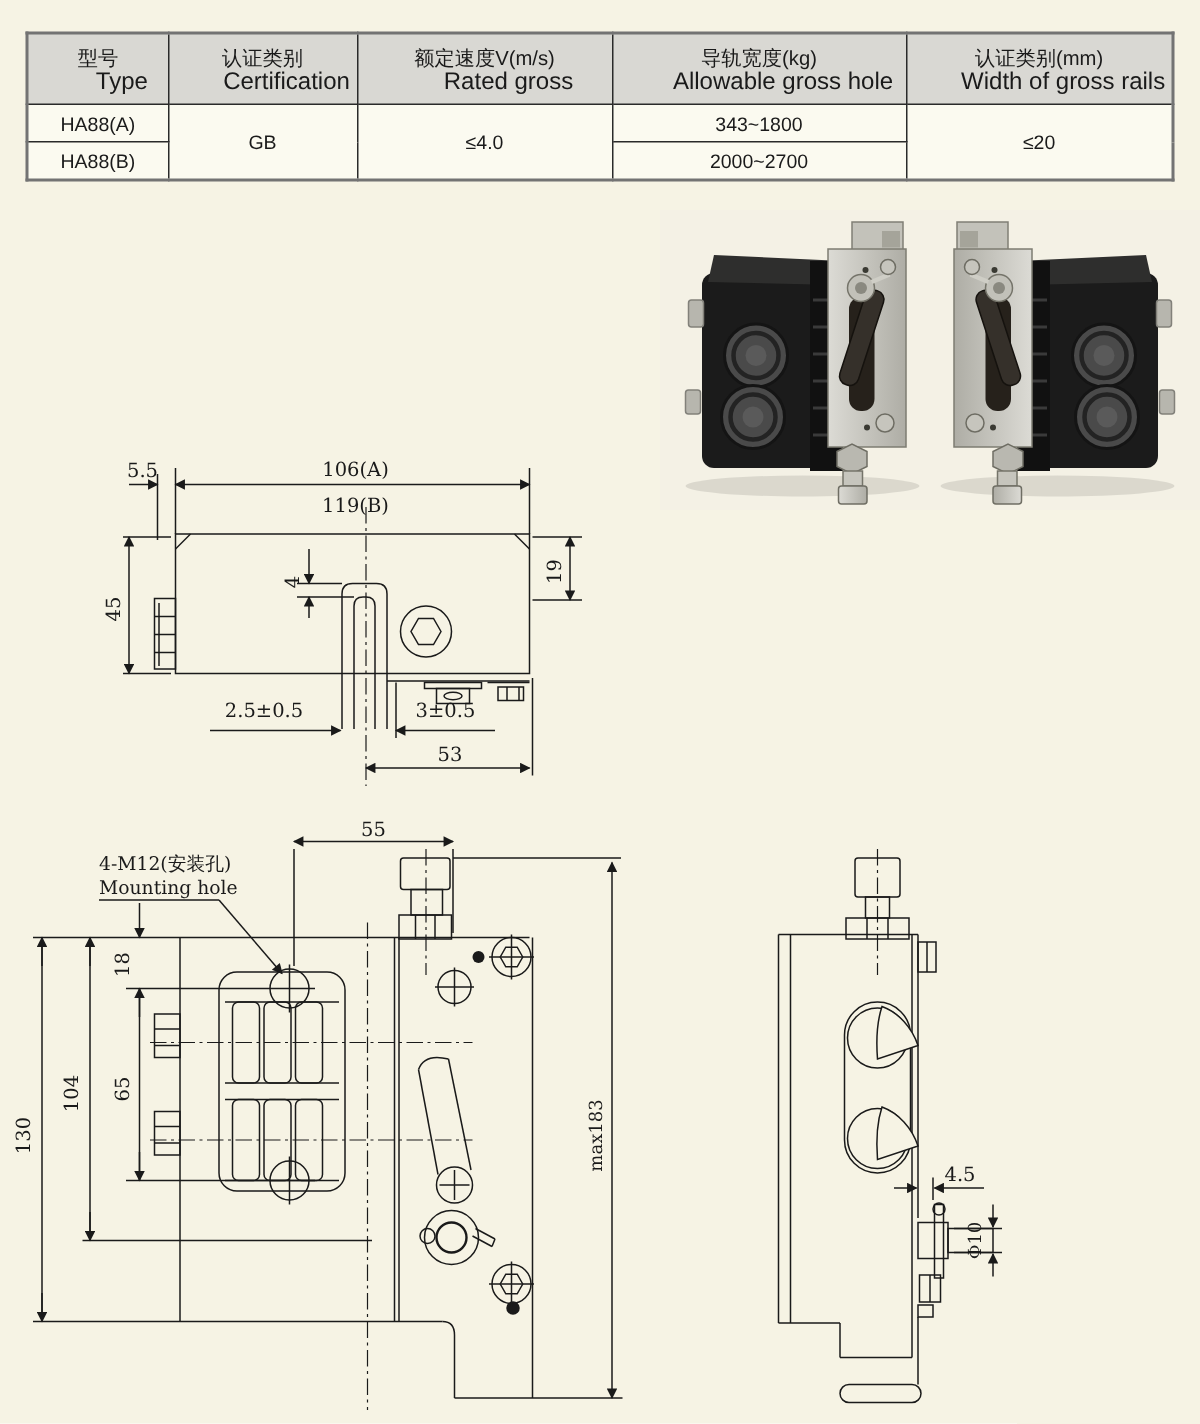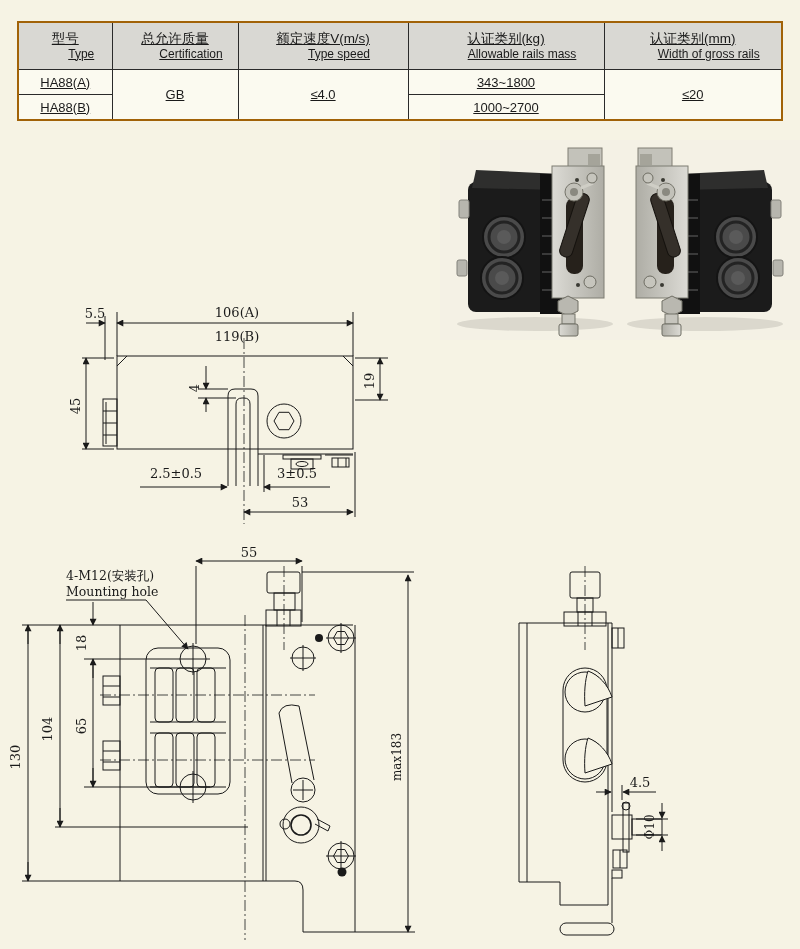--- a/index.html
+++ b/index.html
@@ -1,26 +1,26 @@
 <!DOCTYPE html>
 <html><head>
 <meta charset="utf-8">
 <style>
   html,body{margin:0;padding:0;}
   .page{position:relative;width:800px;height:949px;background:#f6f3e4;overflow:hidden;
         font-family:"Liberation Sans",sans-serif;color:#1a1a1a;}
   
   table.spec{position:absolute;left:17px;top:21px;width:764px;border-collapse:collapse;
-             table-layout:fixed;border:2px solid #a16207;text-decoration:underline;}
+             table-layout:fixed;border:2px solid #737373;}
   table.spec th,table.spec td{border:1px solid #2a2a2a;text-align:center;vertical-align:middle;
              padding:0;font-weight:normal;}
   table.spec th{background:#d9d8d3;height:46px;}
   table.spec td{background:#fbfaf0;height:24px;font-size:13px;}
   .zh{font-size:13.5px;line-height:16px;}
-  .en{font-size:12px;line-height:15px;padding-left:32px;}
+  .en{font-size:16px;line-height:15px;padding-left:32px;}
   
   svg{position:absolute;}
   .ln{stroke:#1a1a1a;stroke-width:1;fill:none;}
   .lnbg{stroke:#1a1a1a;stroke-width:1;fill:#f6f3e4;}
   .cl{stroke:#1a1a1a;stroke-width:0.8;fill:none;stroke-dasharray:11 3 2 3;}
   .fill{fill:#1a1a1a;stroke:none;}
   text.dim{font-family:"DejaVu Serif","Liberation Serif",serif;font-size:13px;fill:#1a1a1a;}
   text.dims{font-family:"DejaVu Serif","Liberation Serif",serif;font-size:12px;fill:#1a1a1a;}
   text.lbl{font-family:"DejaVu Serif","Liberation Serif",serif;font-size:12.5px;fill:#1a1a1a;}
 </style>
@@ -37,46 +37,46 @@
         <col style="width:196px">
         <col style="width:178px">
       </colgroup>
     <tbody>
         <tr>
       <th>
             <div class="zh">型号</div>
             <div class="en">Type</div>
           </th>
       <th>
-            <div class="zh">总允许质量</div>
+            <div class="zh">认证类别</div>
             <div class="en">Certification</div>
           </th>
       <th>
             <div class="zh">额定速度V(m/s)</div>
-            <div class="en">Type speed</div>
-          </th>
-      <th>
-            <div class="zh">认证类别(kg)</div>
-            <div class="en">Allowable rails mass</div>
+            <div class="en">Rated gross</div>
+          </th>
+      <th>
+            <div class="zh">导轨宽度(kg)</div>
+            <div class="en">Allowable gross hole</div>
           </th>
       <th>
             <div class="zh">认证类别(mm)</div>
             <div class="en">Width of gross rails</div>
           </th>
     </tr>
     <tr>
       <td>HA88(A)</td>
       <td rowspan="2">GB</td>
       <td rowspan="2">≤4.0</td>
       <td>343~1800</td>
       <td rowspan="2">≤20</td>
     </tr>
     <tr>
       <td>HA88(B)</td>
-      <td>1000~2700</td>
+      <td>2000~2700</td>
     </tr>
   </tbody>
     </table>
 
   <svg style="left:440px;top:140px" width="360" height="200" viewBox="0 0 360 200">
     <defs>
       <linearGradient id="met" x1="0" y1="0" x2="1" y2="0">
         <stop offset="0" stop-color="#dcdbd5"></stop>
           <stop offset="1" stop-color="#aeada5"></stop>
       </linearGradient>

